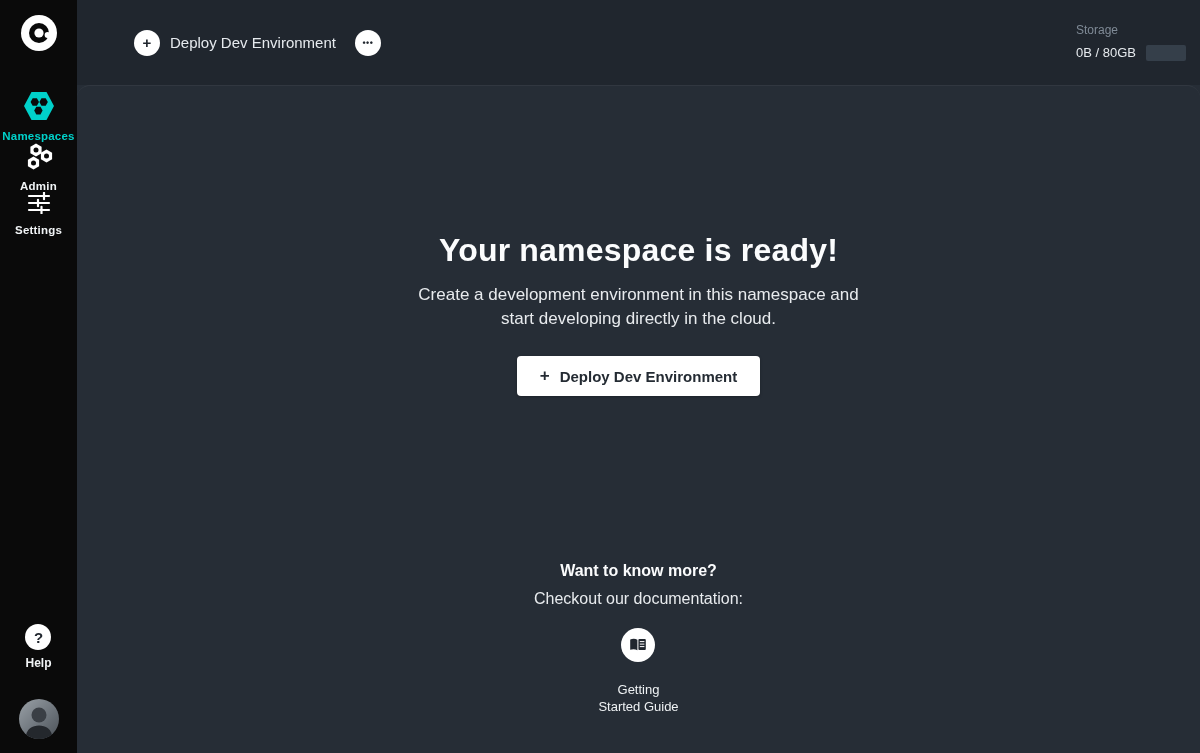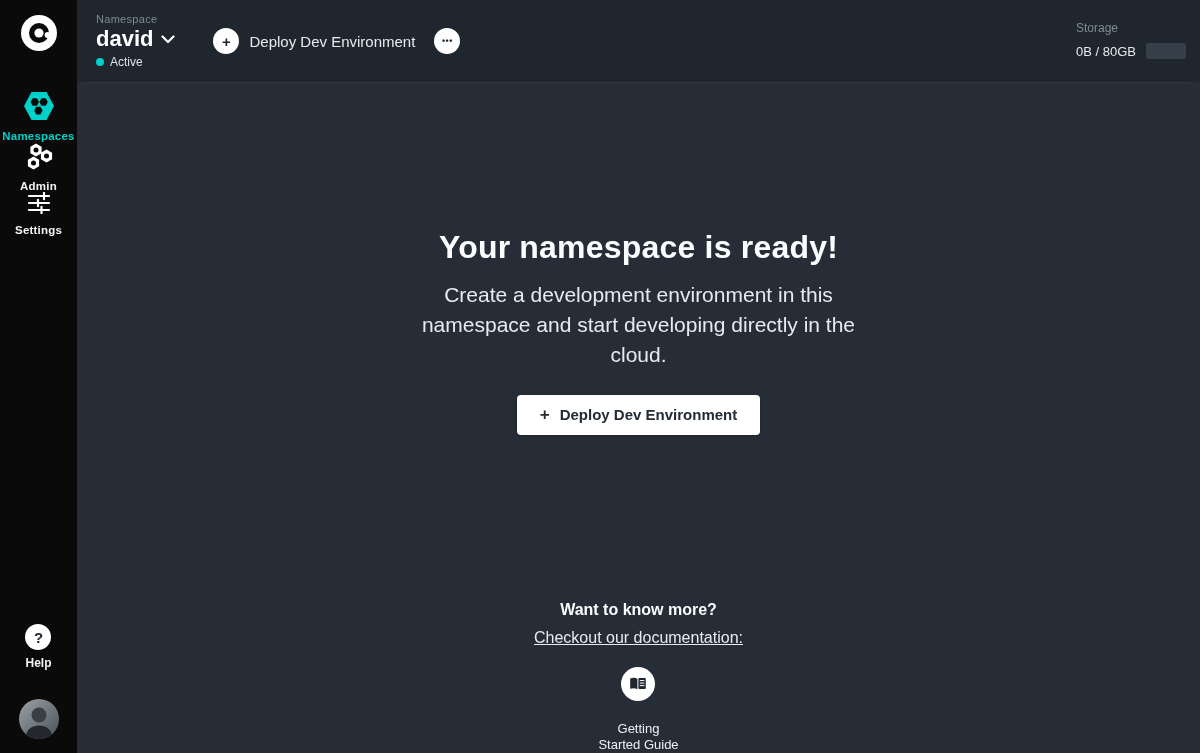--- a/index.html
+++ b/index.html
@@ -48,32 +48,32 @@
   .storage-label { font-size:12px; color:#7f8a96; }
   .storage-row { display:flex; align-items:center; gap:10px; margin-top:8px; }
   .storage-usage { font-size:13px; color:#e6eaee; }
   .storage-bar { width:40px; height:16px; background:#353f4a; border-radius:2px; overflow:hidden; }
   .storage-fill { width:3px; height:16px; background:#00d1ca; }
 
   main { flex:1; background:#262d36; border-top:1px solid rgba(255,255,255,.05);
     display:flex; flex-direction:column; align-items:center;border-radius:13px; }
   .hero { display:flex; flex-direction:column; align-items:center; }
   .hero h1 { margin-top:146px; font-size:32px; font-weight:700; color:#fbfcfd; letter-spacing:.2px; }
-  .hero-sub { margin-top:14px; font-size:21px; color:#e8ebee; text-align:center;
+  .hero-sub { margin-top:14px; font-size:17px; color:#e8ebee; text-align:center;
     max-width:470px; line-height:1.42; }
   .deploy-btn { margin-top:25px; display:flex; align-items:center; gap:10px;
     background:#ffffff; color:#242b33; border:none; border-radius:4px;
     height:40px; padding:0 23px; font-size:15px; font-weight:700; cursor:pointer;
     font-family:"Liberation Sans","DejaVu Sans",sans-serif;
     box-shadow:0 1px 3px rgba(0,0,0,.25); }
   .deploy-btn .plus-glyph { font-size:17px; font-weight:700; }
 
   .docs { margin-top:166px; display:flex; flex-direction:column; align-items:center; }
   .docs h2 { font-size:16px; font-weight:700; color:#fbfcfd; }
-  .docs-sub { margin-top:10px; font-size:16px; color:#e8ebee;text-decoration:underline; }
+  .docs-sub { margin-top:10px; font-size:16px; color:#e8ebee; }
   .doc-links { margin-top:20px; display:flex; gap:14px; }
   .doc-link { width:98px; display:flex; flex-direction:column; align-items:center; gap:20px;
     cursor:pointer; text-decoration:none; }
   .doc-circle { width:34px; height:34px; border-radius:50%; background:#fff;
     display:flex; align-items:center; justify-content:center; }
   .doc-label { font-size:13px; color:#eef1f3; text-align:center; line-height:1.25;
     white-space:pre-line; }
 </style>
 </head>
 <body>
@@ -146,35 +146,20 @@
         <svg viewBox="0 0 40 40" width="40" height="42">
           <circle cx="20" cy="15" r="7.5" fill="#3a3f45"></circle>
           <path d="M6 42 C6 29 13 25.5 20 25.5 C27 25.5 34 29 34 42 Z" fill="#24282d"></path>
         </svg>
       </div>
     </div>
   </aside>
 
   <div class="right">
     <header>
-      <div class="ns-block">
-        <span class="ns-label">Namespace</span>
-        <span class="ns-name-row">
-          <span class="ns-name">david</span>
-          <span>
-            <svg viewBox="0 0 14 9" width="14" height="9">
-              <polyline points="1.5,1.5 7,7 12.5,1.5" fill="none" stroke="#ffffff" stroke-width="2.2" stroke-linecap="round" stroke-linejoin="round"></polyline>
-            </svg>
-          </span>
-        </span>
-        <span class="ns-status">
-          <span class="status-dot"></span>
-          <span class="status-text">Active</span>
-        </span>
-      </div>
 
       <button class="deploy-trigger">
         <span class="circle-btn">
           <span class="plus-glyph">+</span>
         </span>
         <span class="deploy-trigger-label">Deploy Dev Environment</span>
       </button>
 
       <button class="circle-btn more-btn">
         <span class="ellipsis-glyph">•••</span>

